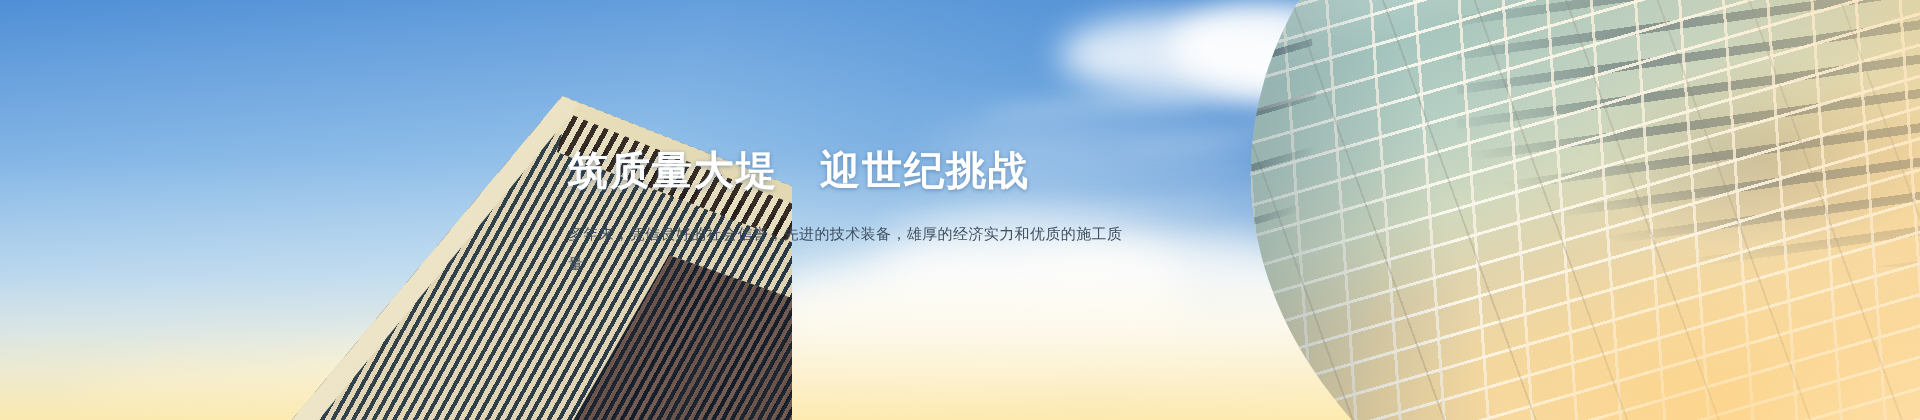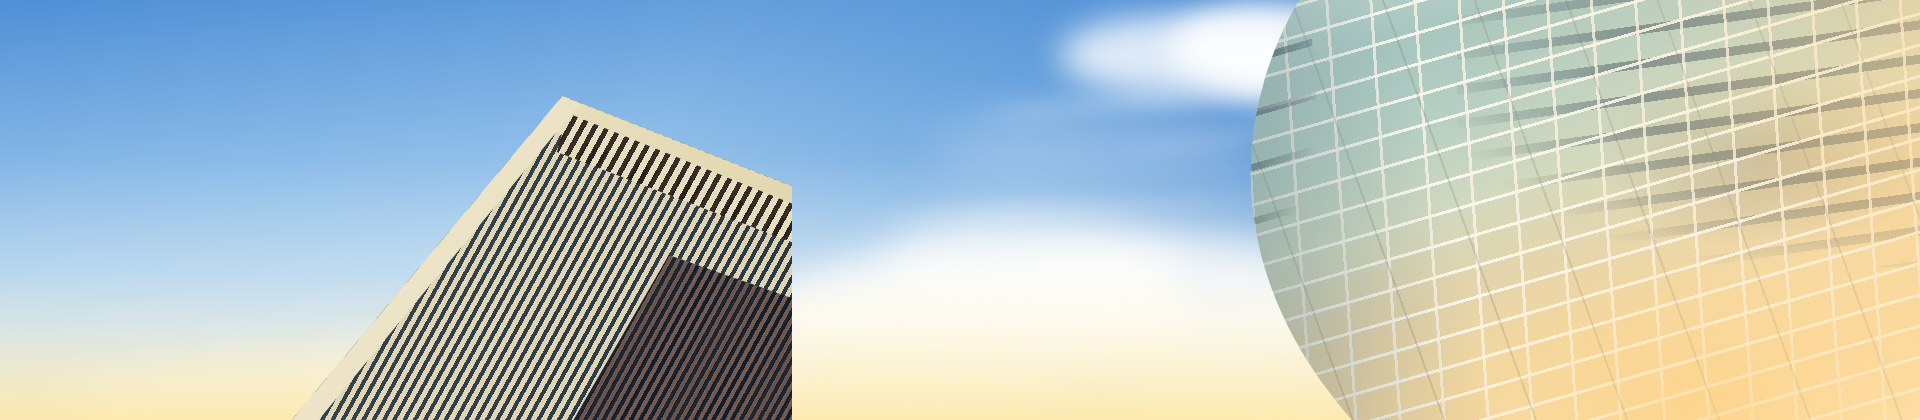--- a/index.html
+++ b/index.html
@@ -306,17 +306,19 @@
     <div class="tr-bands"></div>
     <div class="tr-mull"></div>
     <div class="tr-mull2"></div>
     <div class="tr-slots"></div>
     <div class="tr-rim"></div>
     <div class="tr-shade"></div>
     <div class="tr-glow"></div>
   </div>
 
   <div id="copy">
+    <h1 id="headline">筑质量大堤　迎世纪挑战</h1>
     <p id="sub">
+      <span class="line">多年来，凭借良好的社会信誉，先进的技术装备，雄厚的经济实力和优质的施工质量，</span>
     </p>
   </div>
 
 </div>
 
 </body></html>

